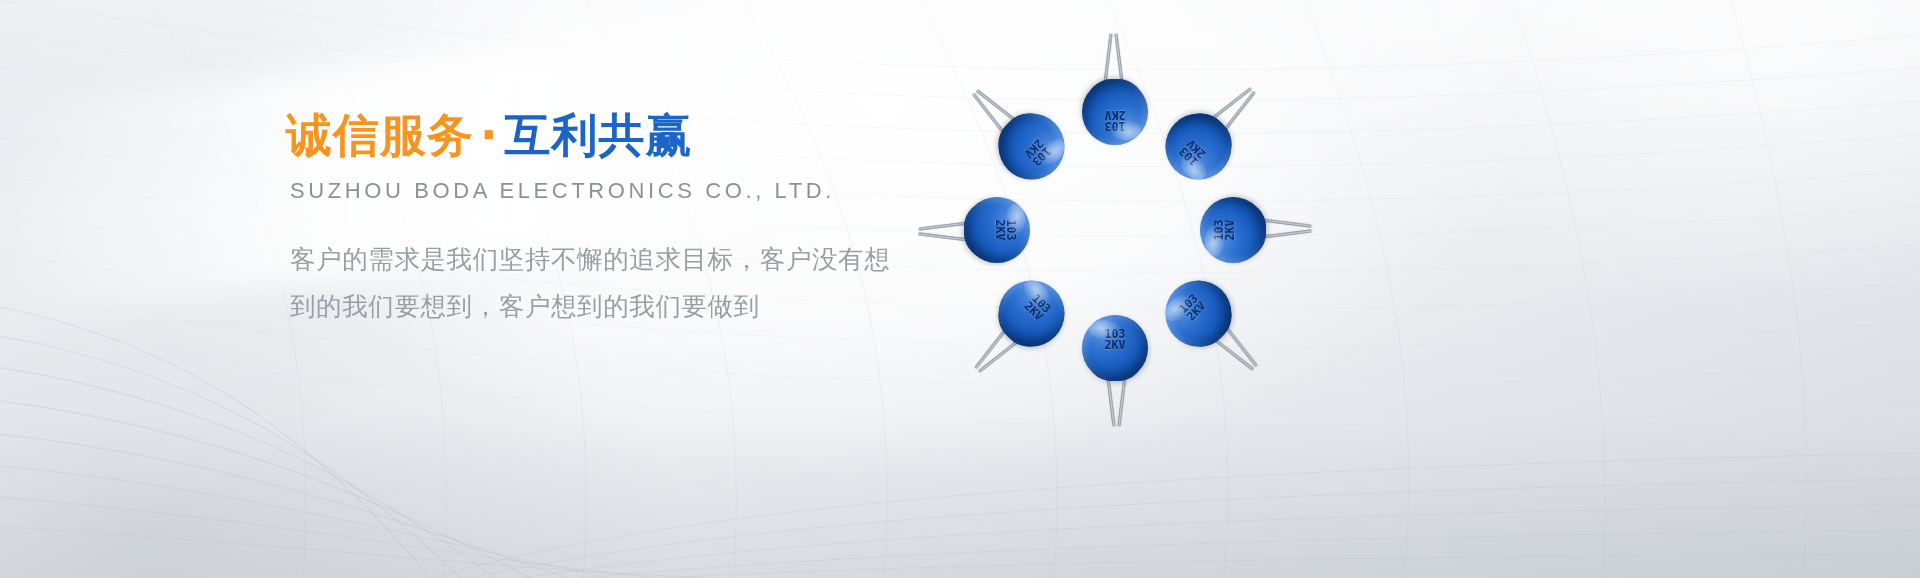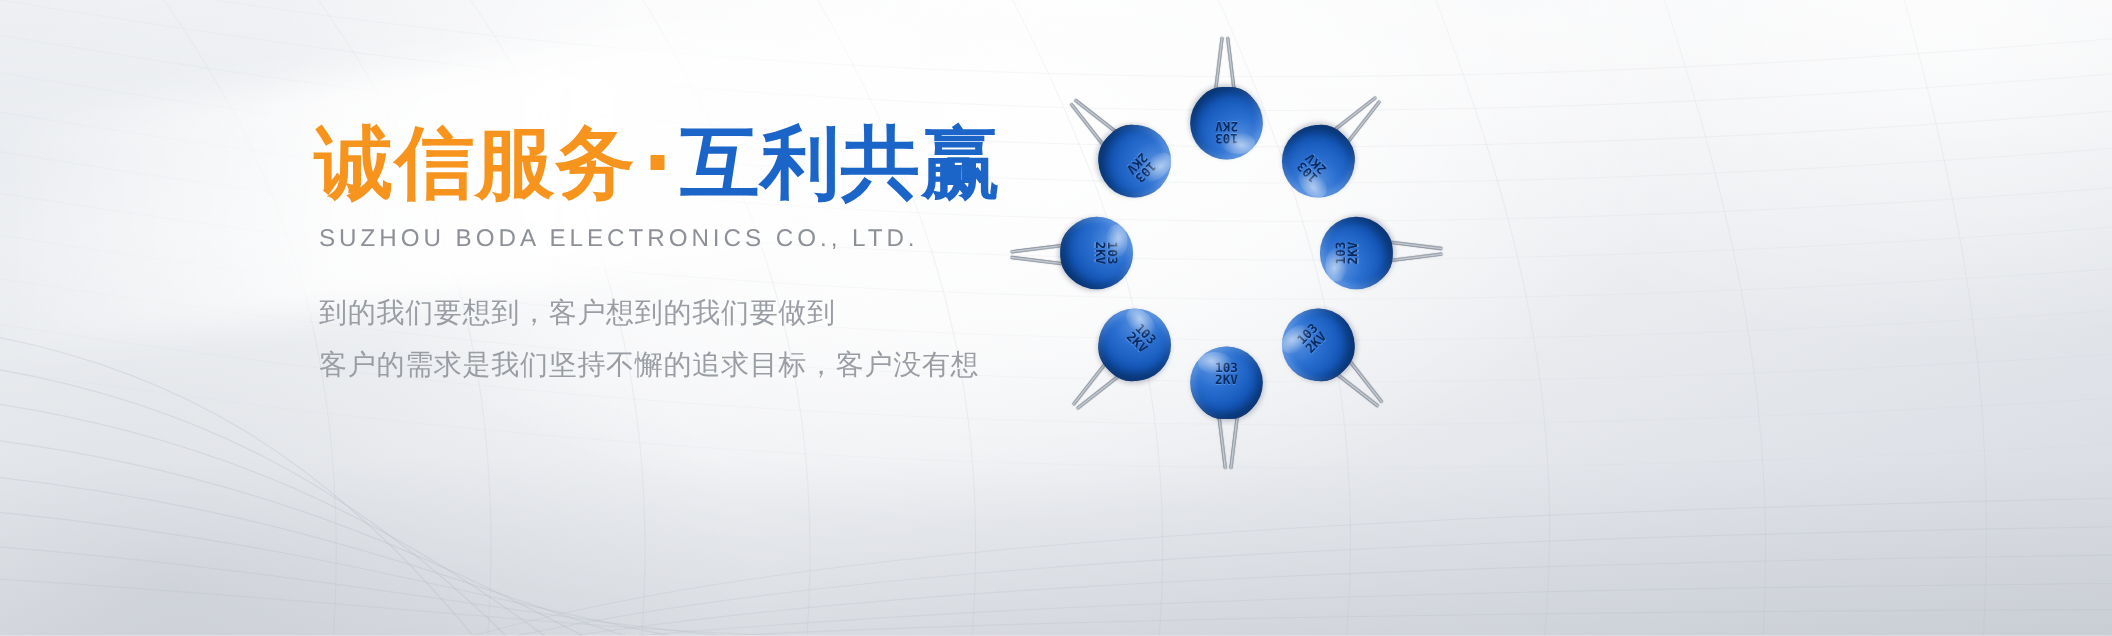--- a/index.html
+++ b/index.html
@@ -28,21 +28,21 @@
     filter:blur(14px);pointer-events:none;
   }
   .vignette{
     position:absolute;inset:0;pointer-events:none;
     background:linear-gradient(180deg, rgba(255,255,255,.35) 0%, rgba(255,255,255,0) 26%, rgba(255,255,255,0) 72%, rgba(160,166,176,.22) 100%);
   }
 
   
   .copy{position:absolute;left:288px;top:112px;width:700px;}
   .headline{
-    font-size:72px;line-height:1;font-weight:bold;
+    font-size:46px;line-height:1;font-weight:bold;
     letter-spacing:1px;white-space:nowrap;margin:0 0 0 -2px;
     font-family:"DejaVu Sans","Liberation Sans",sans-serif;
   }
   .headline .hl-a{color:#F7941D;}
   .headline .hl-dot{color:#F7941D;padding:0 6px;}
   .headline .hl-b{color:#1B64C8;}
   .subtitle{
     margin:22px 0 0 2px;font-size:22px;line-height:1;color:#8d9197;
     letter-spacing:3.6px;white-space:nowrap;font-weight:400;
   }
@@ -141,22 +141,22 @@
 
   <div class="copy">
 
     <h1 class="headline">
       <span class="hl-a">诚信服务</span><span class="hl-dot">·</span><span class="hl-b">互利共赢</span>
     </h1>
 
     <div class="subtitle">SUZHOU BODA ELECTRONICS CO., LTD.</div>
 
     <div class="body-copy">
+      <div class="body-line">客户的需求是我们坚持不懈的追求目标，客户没有想</div>
       <div class="body-line">到的我们要想到，客户想到的我们要做到</div>
-      <div class="body-line">客户的需求是我们坚持不懈的追求目标，客户没有想</div>
     </div>
 
   </div>
 
   <div class="cap-ring" id="capRing">
       <div class="cap" style="transform: translate(7.22542e-15px, -118px);">
         <div class="cap-inner" style="transform: rotate(-180deg);">
           <div class="lead" style="height: 54px; left: calc(50% - 9px); top: 58px; transform: rotate(-7deg); transform-origin: 50% 0px;"></div>
           <div class="lead" style="height: 54px; left: calc(50% + 9px); top: 58px; transform: rotate(7deg); transform-origin: 50% 0px;"></div>
           <div class="skirt"></div>

